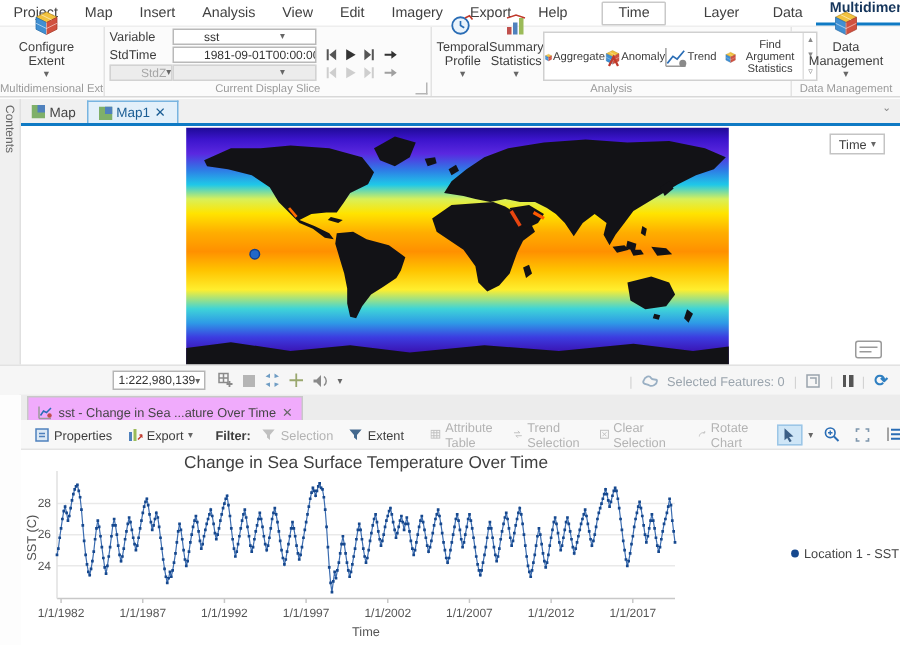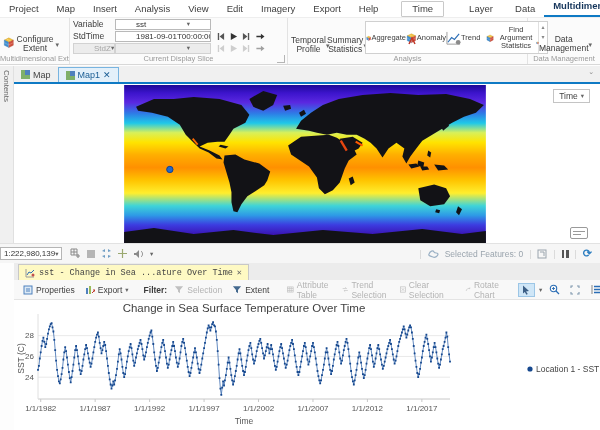--- a/index.html
+++ b/index.html
@@ -10,21 +10,21 @@
   #menubar { position:absolute; left:0; top:0; width:600px; height:18px; background:#ffffff; display:flex; align-items:flex-end; border-bottom:1px solid #eee; }
   .menu-item { padding:0 9px; font-size:9.5px; color:#404040; line-height:17px; }
   .ctx-group { margin-left:14px; border:1px solid #c9c9c9; background:#fff; padding:0 10px; line-height:14px; border-radius:1px; color:#404040; }
   .ctx-tab { padding:0 9px; color:#404040; }
   .menu-item.active { color:#16365c; font-weight:bold; border-bottom:2px solid #0f7ac4; padding-bottom:1px; }
 
   
   #ribbon { position:absolute; left:0; top:18px; width:600px; height:47px; background:#fbfbfb; border-bottom:1px solid #d8d8d8; display:flex; }
   .rgroup { position:relative; height:100%; border-right:1px solid #e3e3e3; padding:2px 3px 10px 3px; display:flex; align-items:flex-end; }
   .rgroup-label { position:absolute; left:0; right:0; bottom:0; text-align:center; font-size:7.5px; color:#9a9a9a; line-height:10px; white-space:nowrap; overflow:hidden; }
-  .bigbtn { width:56px; display:flex; flex-direction:row; align-items:center; font-size:8.5px; color:#3c3c3c; text-align:center; line-height:9px; padding-top:1px; }
+  .bigbtn { width:56px; display:flex; flex-direction:column; align-items:center; font-size:8.5px; color:#3c3c3c; text-align:center; line-height:9px; padding-top:1px; }
   .bigbtn svg { margin-bottom:2px; }
   .caret { font-size:7px; color:#666; }
   .slice-grid { display:grid; grid-template-columns:38px 96px auto; grid-auto-rows:12px; gap:0 4px; align-items:center; padding-top:1px; }
   .slice-label { font-size:8.5px; color:#3c3c3c; }
   .combo { height:11px; border:1px solid #b9b9b9; background:#fff; font-size:8px; display:flex; align-items:center; padding:0 20px; color:#333; justify-content:space-between; white-space:nowrap; overflow:hidden; }
   .combo.disabled { background:#ececec; color:#a6a6a6; border-color:#d2d2d2; }
   .mediarow { display:flex; gap:2px; align-items:center; }
   .mbtn { width:11px; height:11px; display:flex; align-items:center; justify-content:center; }
   .gallery { border:1px solid #d0d0d0; background:#fff; height:33px; display:flex; margin-top:1px; }
   .gal-item { width:40px; display:flex; align-items:center; font-size:7.5px; line-height:8px; color:#3c3c3c; text-align:center; padding-top:1px; }
@@ -44,32 +44,32 @@
   
   #mapview { position:absolute; left:14px; top:82px; width:586px; height:161px; background:#fff; border-top:2px solid #0f7ac4; }
   #sstmap { position:absolute; left:109px; top:1px; }
   #time-btn { position:absolute; right:10px; top:5px; border:1px solid #c4c4c4; background:#fff; padding:1px 5px; font-size:8.5px; color:#404040; display:flex; gap:3px; align-items:center; }
   #overview-icon { position:absolute; right:12px; bottom:4px; width:18px; height:12px; border:1.3px solid #9a9a9a; border-radius:2px; }
   #overview-icon:before { content:""; position:absolute; left:2px; right:2px; top:3px; border-top:1.2px solid #9a9a9a; }
   #overview-icon:after  { content:""; position:absolute; left:2px; right:6px; top:6px; border-top:1.2px solid #9a9a9a; }
 
   
   #statusbar { position:absolute; left:0; top:243px; width:600px; height:20px; background:#f6f6f6; border-top:1px solid #e2e2e2; display:flex; align-items:center; font-size:8.5px; color:#555; }
-  #scalebox { width:62px; height:13px; border:1px solid #b5b5b5; background:#fff; display:flex; align-items:center; justify-content:space-between; padding:0 3px; font-size:8px; color:#333; }
+  #scalebox { margin-left:75px; width:62px; height:13px; border:1px solid #b5b5b5; background:#fff; display:flex; align-items:center; justify-content:space-between; padding:0 3px; font-size:8px; color:#333; }
   .sb-icons { display:flex; gap:5px; margin-left:8px; align-items:center; color:#8a8a8a; }
   #coords { margin-left:95px; color:#3c3c3c; display:flex; gap:4px; align-items:center; }
   #sb-right { margin-left:auto; display:flex; align-items:center; gap:6px; padding-right:8px; color:#9aa4ad; }
   .sb-sep { color:#d0d0d0; }
   .pausebars { display:inline-flex; gap:2px; }
   .pausebars i { width:2.5px; height:8px; background:#555; }
   #sync-icon { color:#2f7fc1; font-size:11px; font-weight:bold; }
 
   
   #charttabbar { position:absolute; left:14px; top:263px; width:586px; height:17px; background:#ececec; display:flex; align-items:flex-end; }
-  #charttab { display:flex; align-items:center; gap:4px; margin-left:4px; height:16px; background:#fef9c3; border:1px solid #c8c8c8; border-bottom:none; padding:0 6px; font-size:8.5px; color:#444;font-family:Liberation Mono, monospace; }
+  #charttab { display:flex; align-items:flex-end; gap:4px; margin-left:4px; height:16px; background:#f0abfc; border:1px solid #c8c8c8; border-bottom:none; padding:0 6px; font-size:8.5px; color:#444; }
   #charttoolbar { position:absolute; left:14px; top:280px; width:586px; height:20px; background:#f8f8f8; border-bottom:1px solid #e4e4e4; display:flex; align-items:center; gap:4px; padding:0 6px; font-size:8.5px; color:#3c3c3c; }
   .tbtn { display:flex; align-items:center; gap:3px; padding:1px 3px; }
   .tbtn.disabled { color:#b3b3b3; }
   .tbtn.selected { background:#cfe6f7; border:1px solid #9cc6e6; }
   .tsep { width:1px; height:13px; background:#dcdcdc; margin:0 2px; }
   .flabel { font-weight:bold; color:#3c3c3c; }
   #tb-right { margin-left:auto; display:flex; align-items:center; gap:4px; }
 
   #chartarea { position:absolute; left:14px; top:300px; width:586px; height:130px; background:#ffffff; }
 </style>

